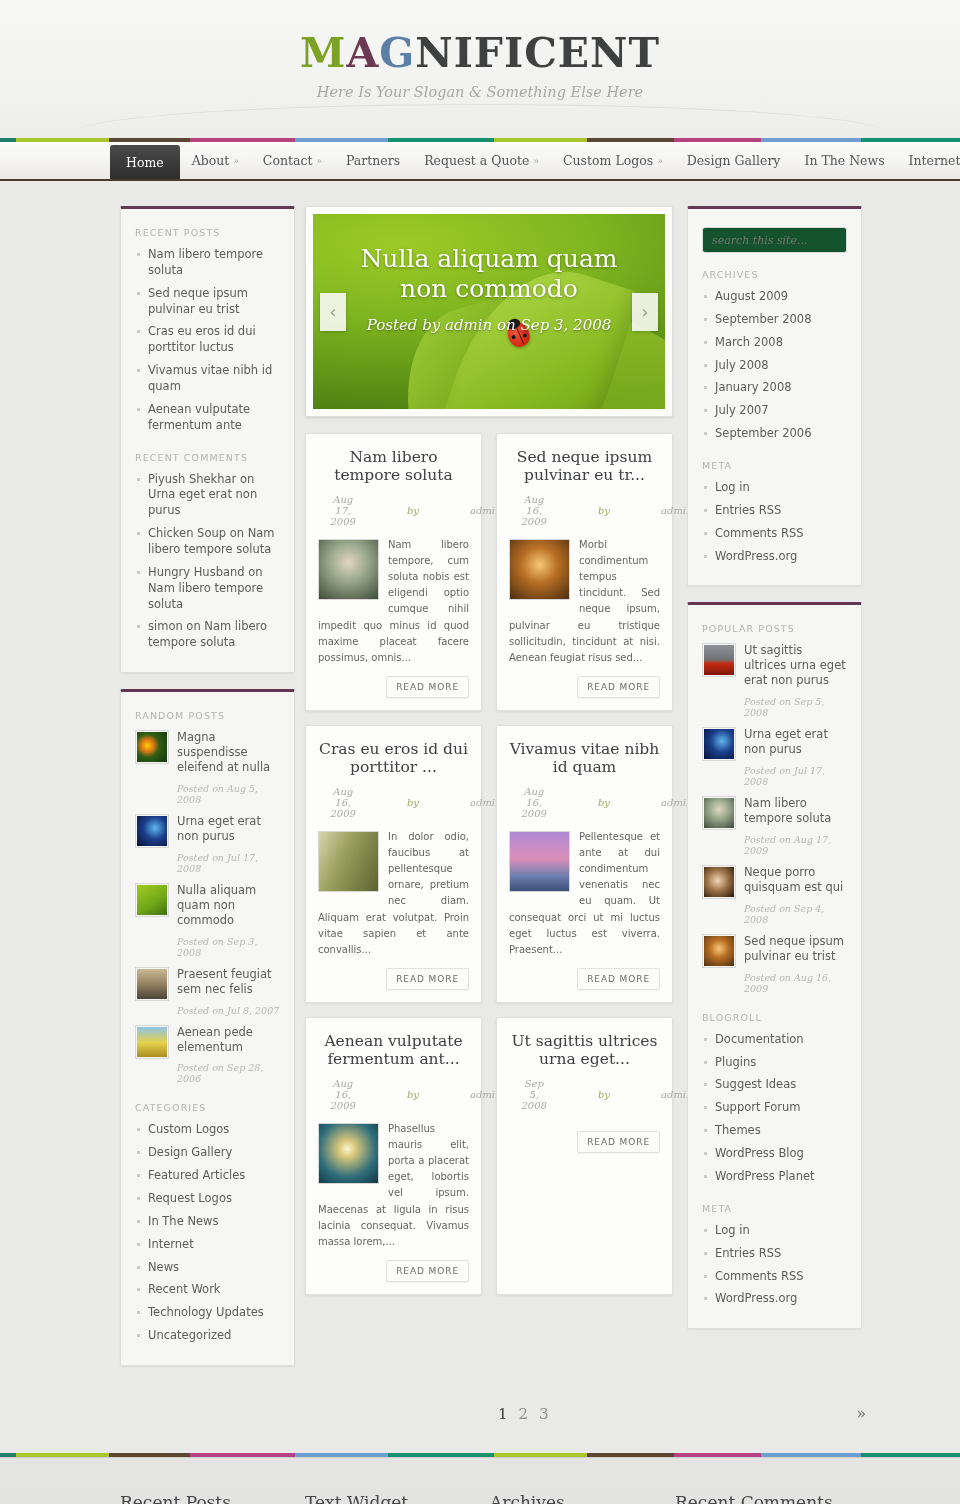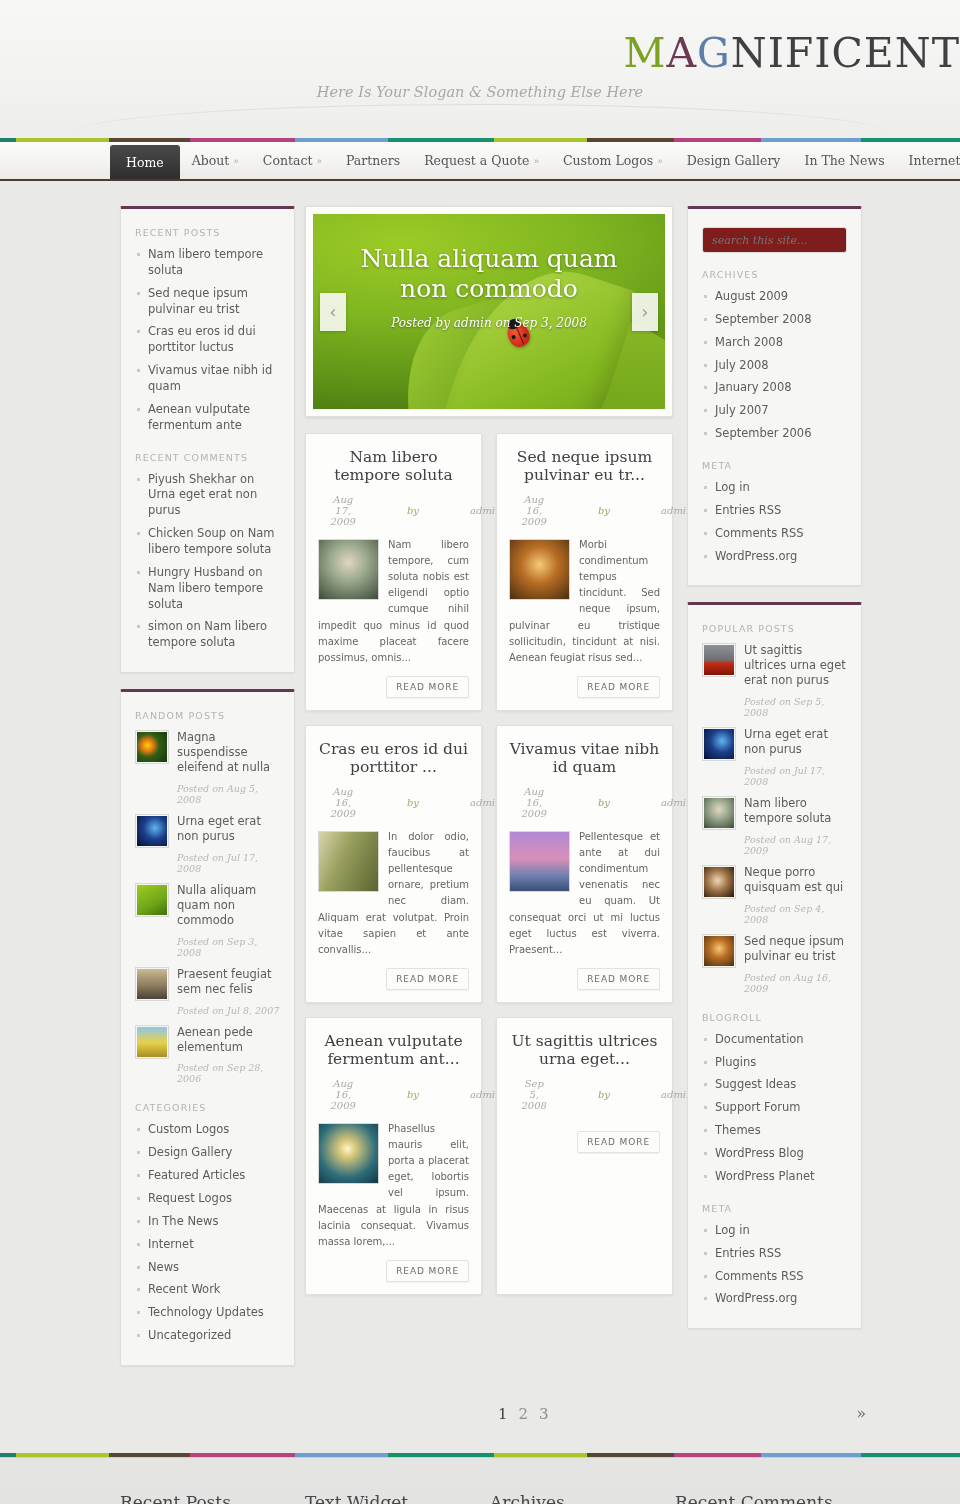--- a/index.html
+++ b/index.html
@@ -18,22 +18,21 @@
     height: 138px;
     position: relative;
     text-align: center;
   }
   .logo {
     font-family: "DejaVu Serif", serif;
     font-size: 41px;
     letter-spacing: 1px;
     padding-top: 33px;
     line-height: 1;
-    font-weight: 400;
-    text-align: right;
+    font-weight: 700;
   }
   .logo .l-m { color: #7ca224; }
   .logo .l-a { color: #6b3a52; }
   .logo .l-g { color: #5b7fa6; }
   .logo .l-rest { color: #3f4042; }
   .slogan {
     font-family: "DejaVu Serif", serif;
     font-style: italic;
     font-size: 14.5px;
     color: #a8a8a6;
@@ -183,21 +182,21 @@
     font-style: italic;
     font-size: 9.5px;
     color: #b6b6b4;
     margin-top: 8px;
   }
 
   
   .search {
     width: 100%;
     height: 26px;
-    background: #7f1d1d;
+    background: #14532d;
     border: 1px solid #dcdcda;
     border-radius: 3px;
     padding: 0 9px;
     font-family: "DejaVu Serif", serif;
     font-style: italic;
     font-size: 11px;
     color: #b0b0ae;
     outline: none;
     margin-bottom: 16px;
   }
@@ -286,21 +285,21 @@
     font-family: "DejaVu Serif", serif;
     font-size: 25px;
     color: #fff;
     line-height: 1.18;
     text-shadow: 0 1px 3px rgba(0,0,0,0.35);
     font-weight: 400;
   }
   .slide-meta {
     font-family: "DejaVu Serif", serif;
     font-style: italic;
-    font-size: 12px;
+    font-size: 15px;
     color: #ffffff;
     margin-top: 13px;
     text-shadow: 0 1px 2px rgba(0,0,0,0.4);
   }
   .snav {
     position: absolute;
     top: 50%;
     margin-top: -19px;
     width: 26px; height: 38px;
     background: rgba(250,250,248,0.88);

